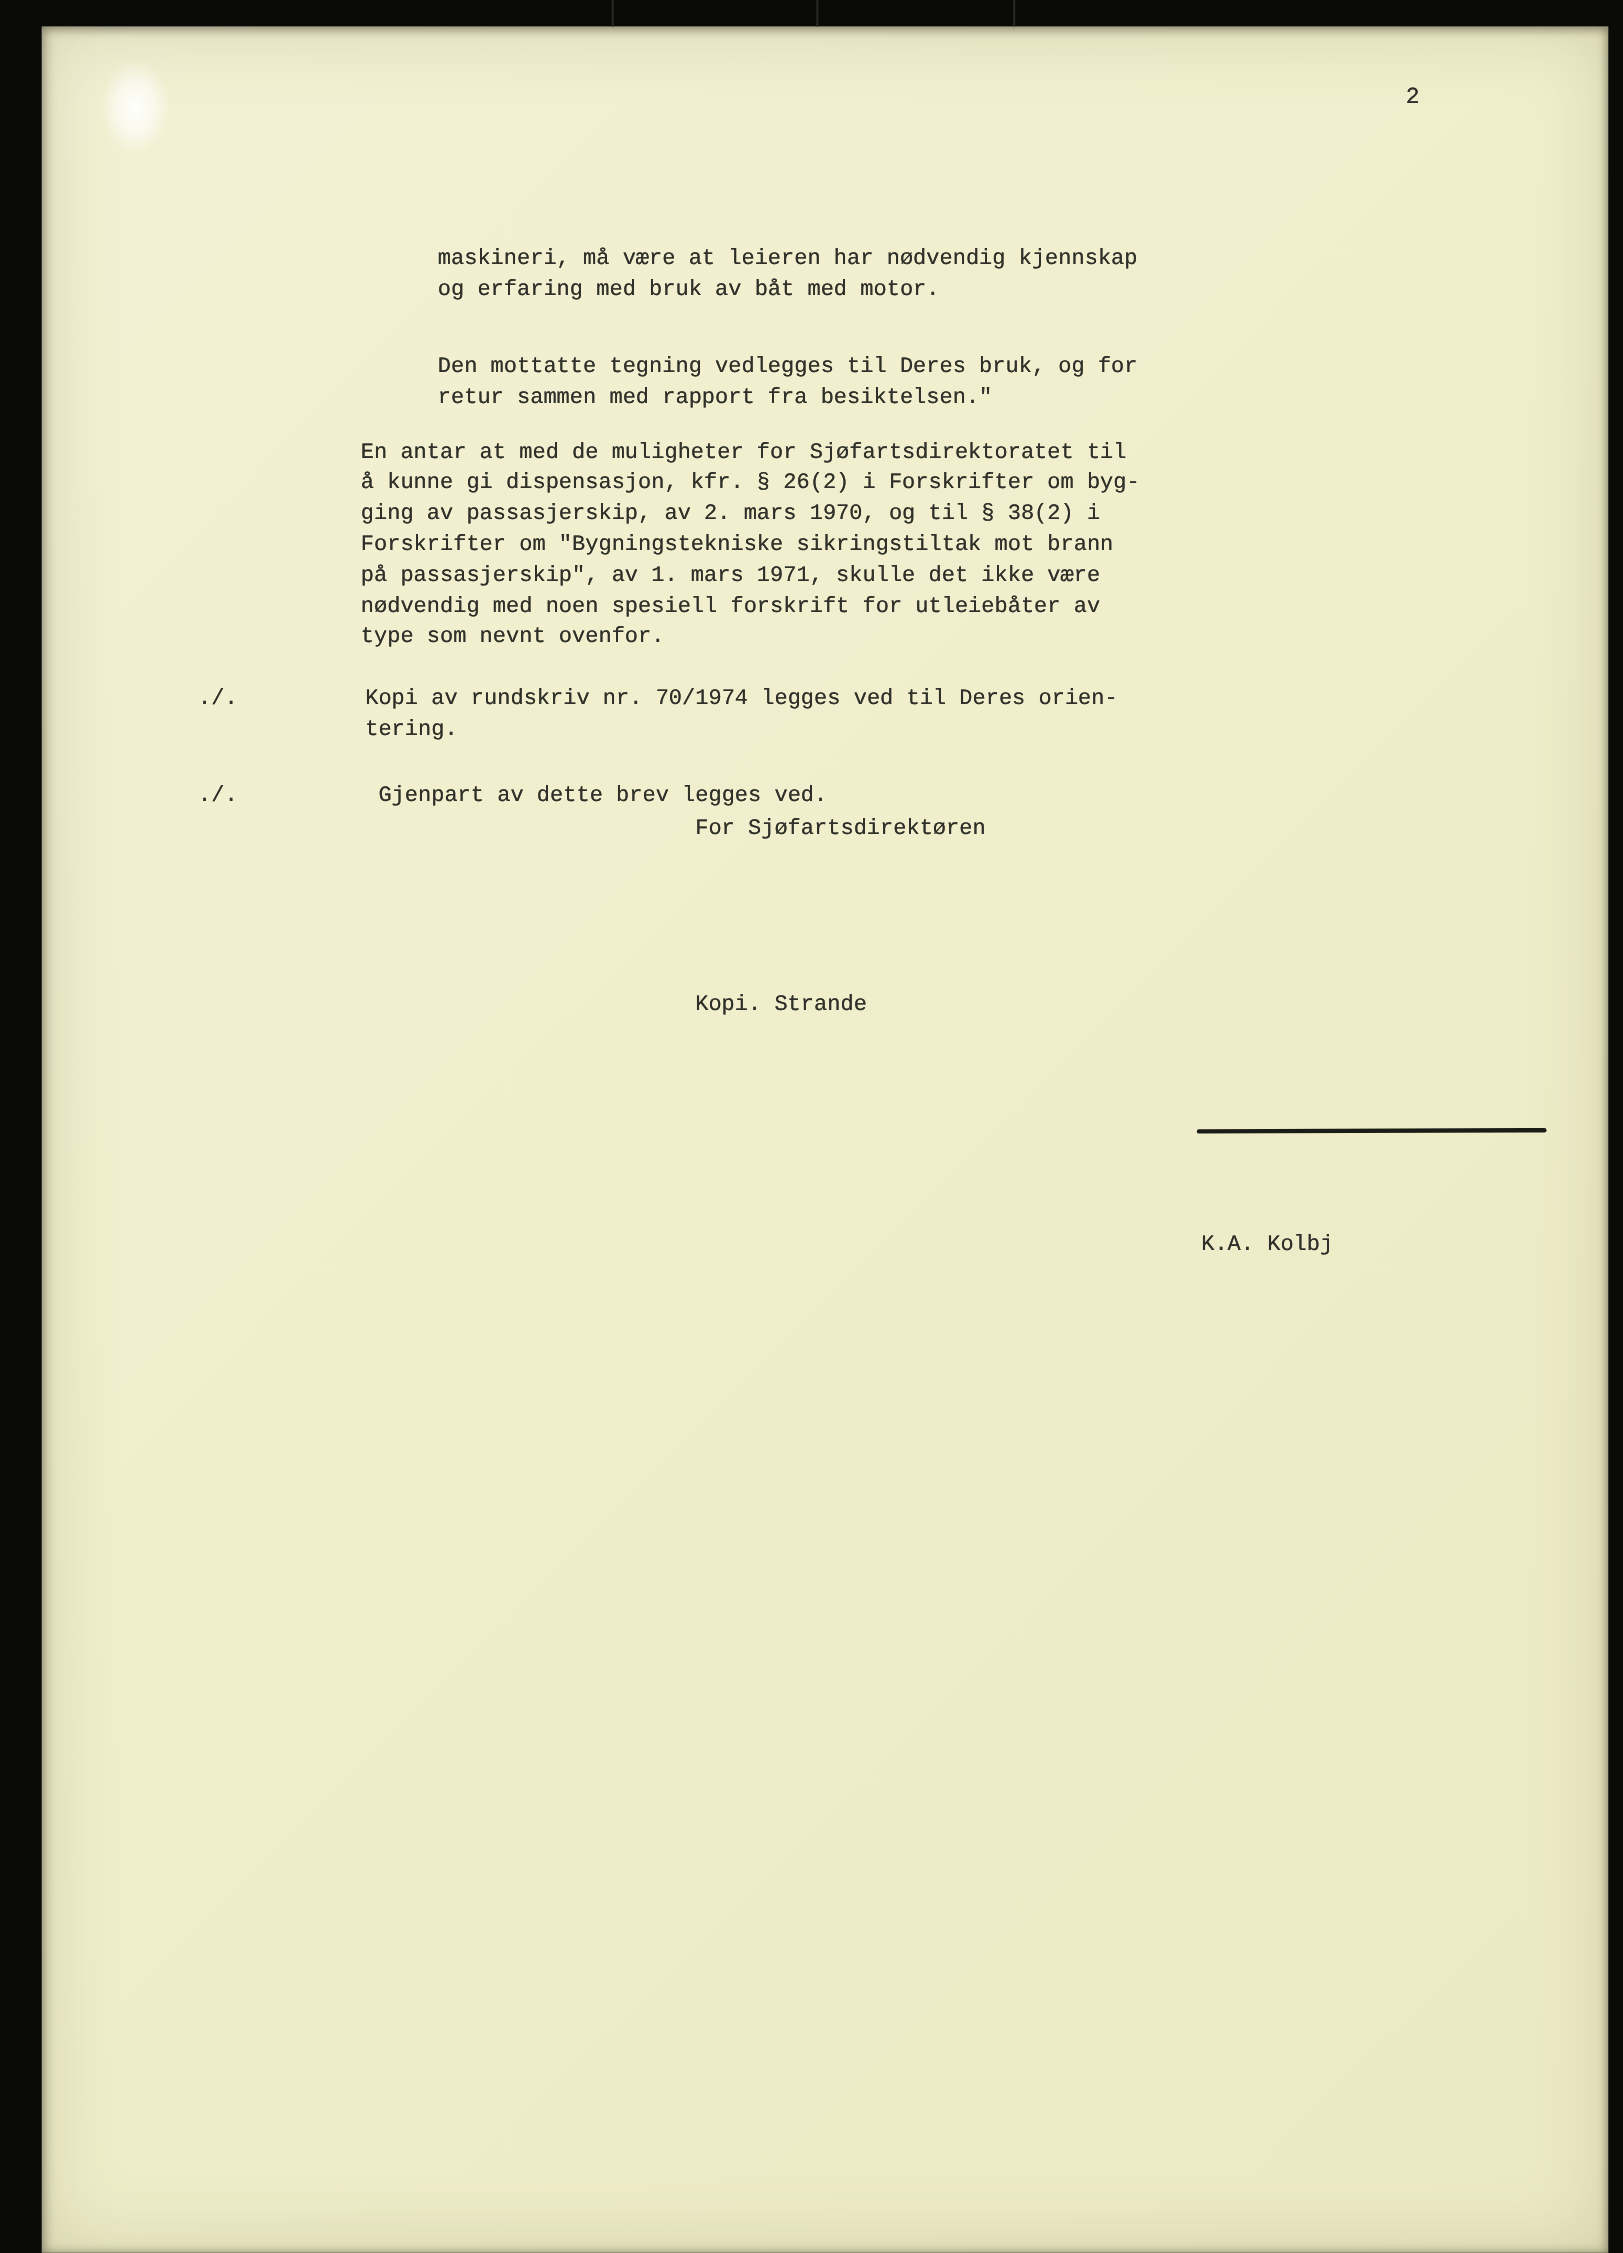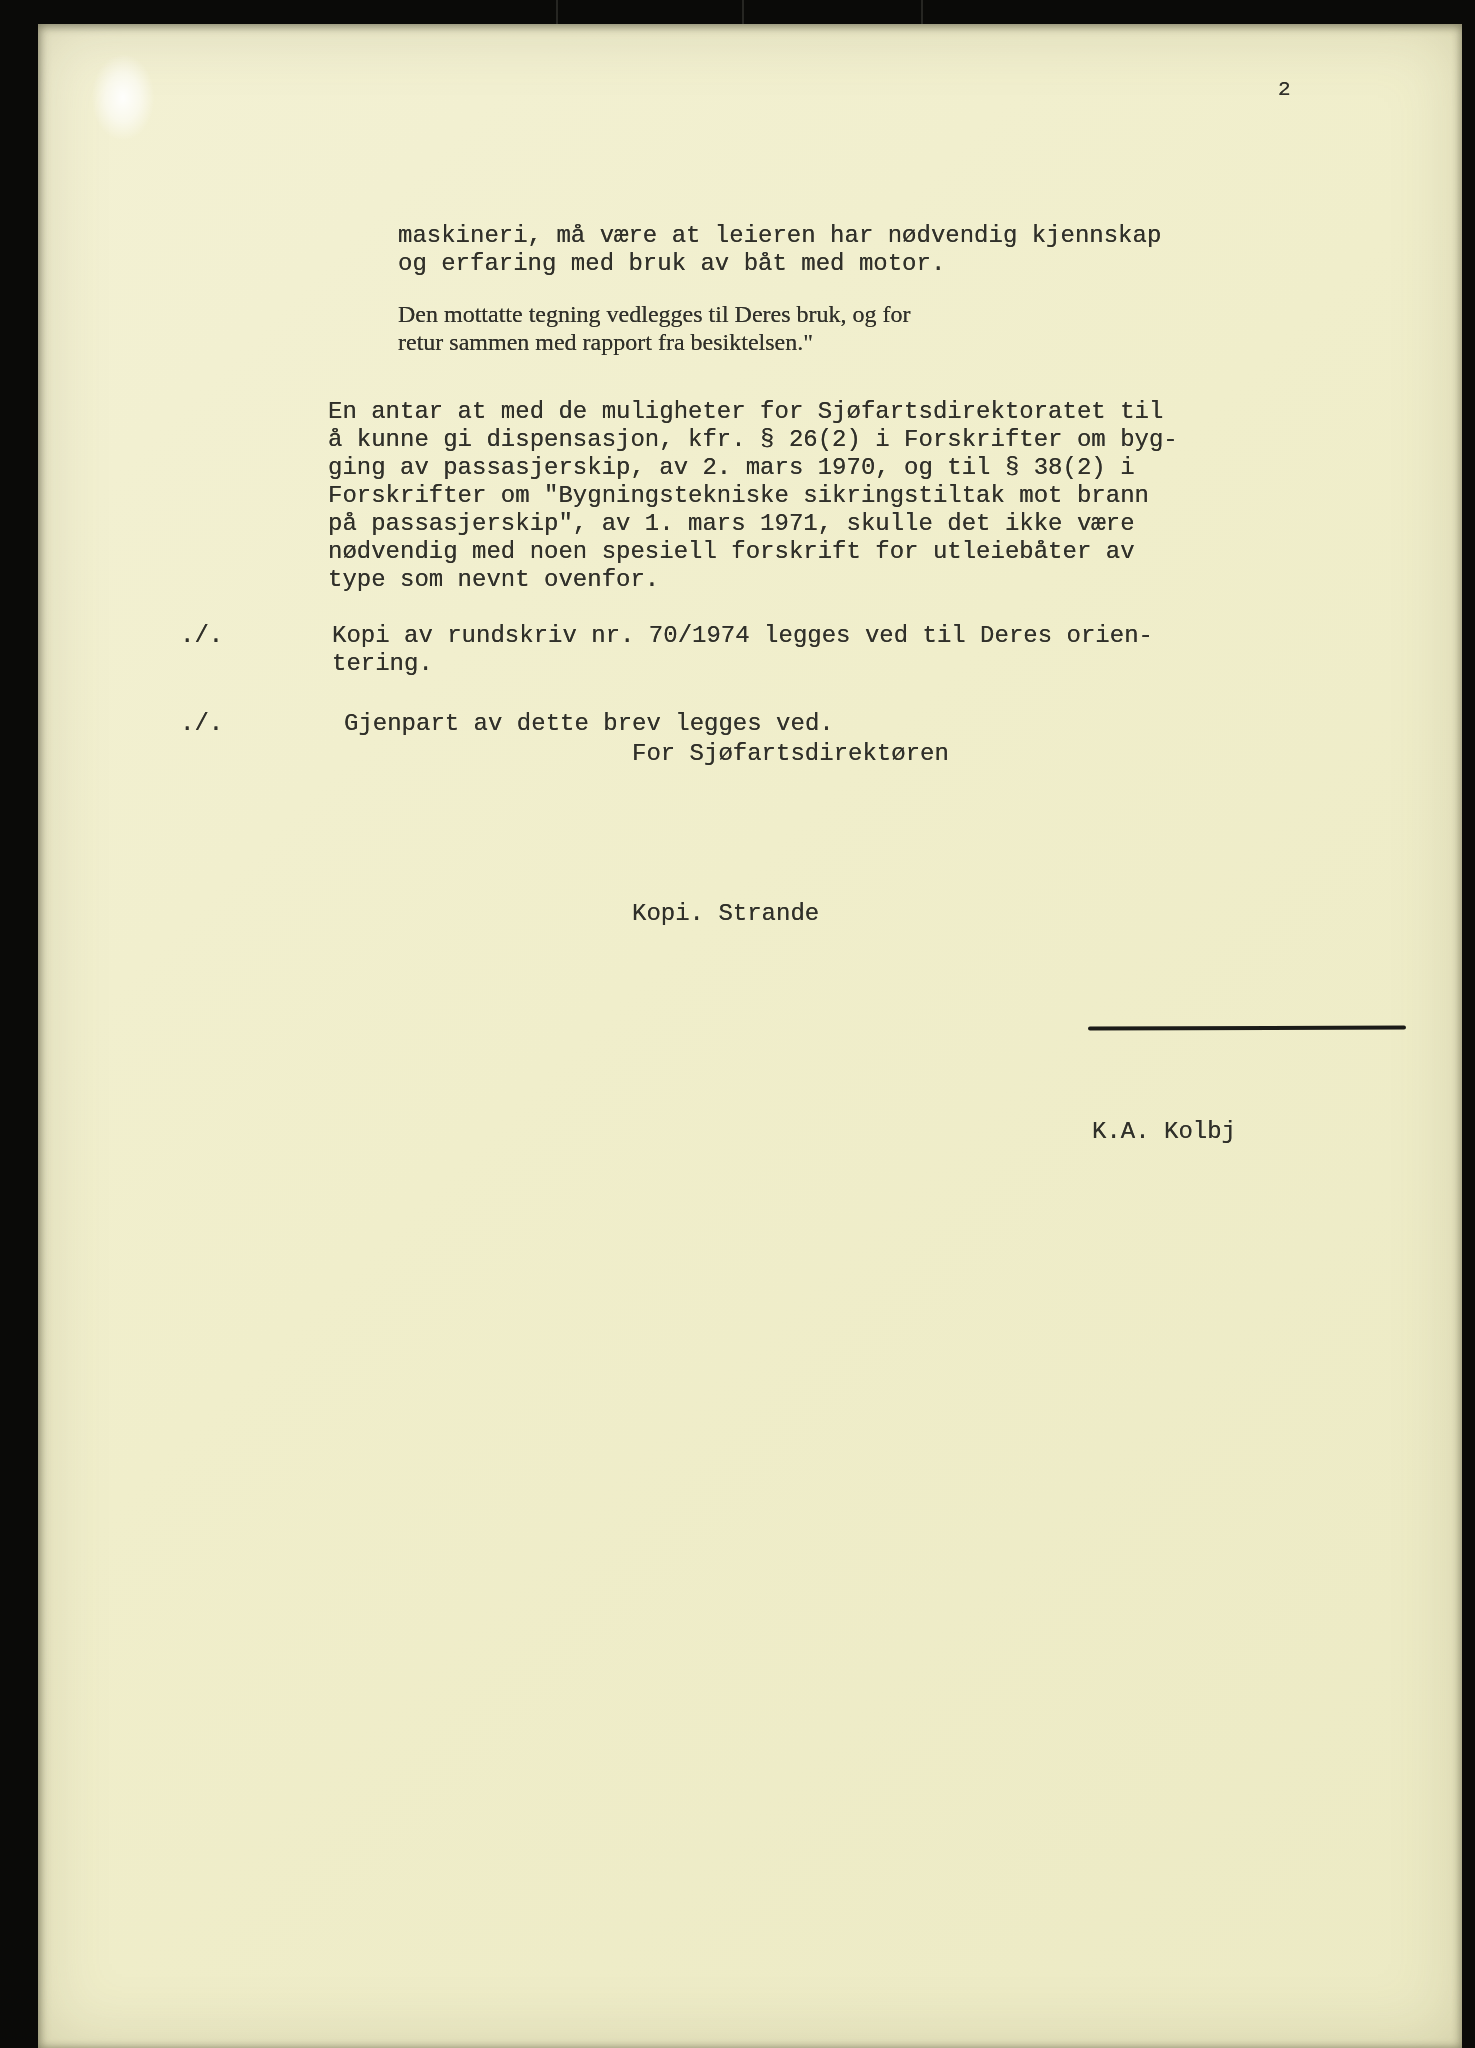--- a/index.html
+++ b/index.html
@@ -26,28 +26,28 @@
     background: radial-gradient(ellipse at center, rgba(255,255,255,0.95) 0%, rgba(255,255,255,0.55) 40%, rgba(255,255,255,0) 72%);
   }
   .top-artifact {
     position: absolute;
     top: 0; height: 24px; width: 2px;
     background: #262622;
   }
   .txt {
     position: absolute;
     color: #30302a;
-    font-size: 24px;
+    font-size: 20px;
     line-height: 28px;
     white-space: pre-line;
     text-shadow: 0 0 0.6px rgba(48, 48, 42, 0.85);
   }
   .page-number { left: 1278px; top: 76px; font-size: 21px; }
   .para-quote-1 { left: 398px; top: 222px; }
-  .para-quote-2 { left: 398px; top: 300px; font-family: Liberation Serif, serif; }
+  .para-quote-2 { left: 398px; top: 320px; }
   .para-main    { left: 328px; top: 398px; }
   .encl-mark-1  { left: 180px; top: 622px; }
   .encl-text-1  { left: 332px; top: 622px; }
   .encl-mark-2  { left: 180px; top: 710px; }
   .encl-text-2  { left: 344px; top: 710px; }
   .sig-for      { left: 632px; top: 740px; }
   .sig-name     { left: 632px; top: 900px; }
   .sig-line {
     position: absolute;
     left: 1088px; top: 1026px;

